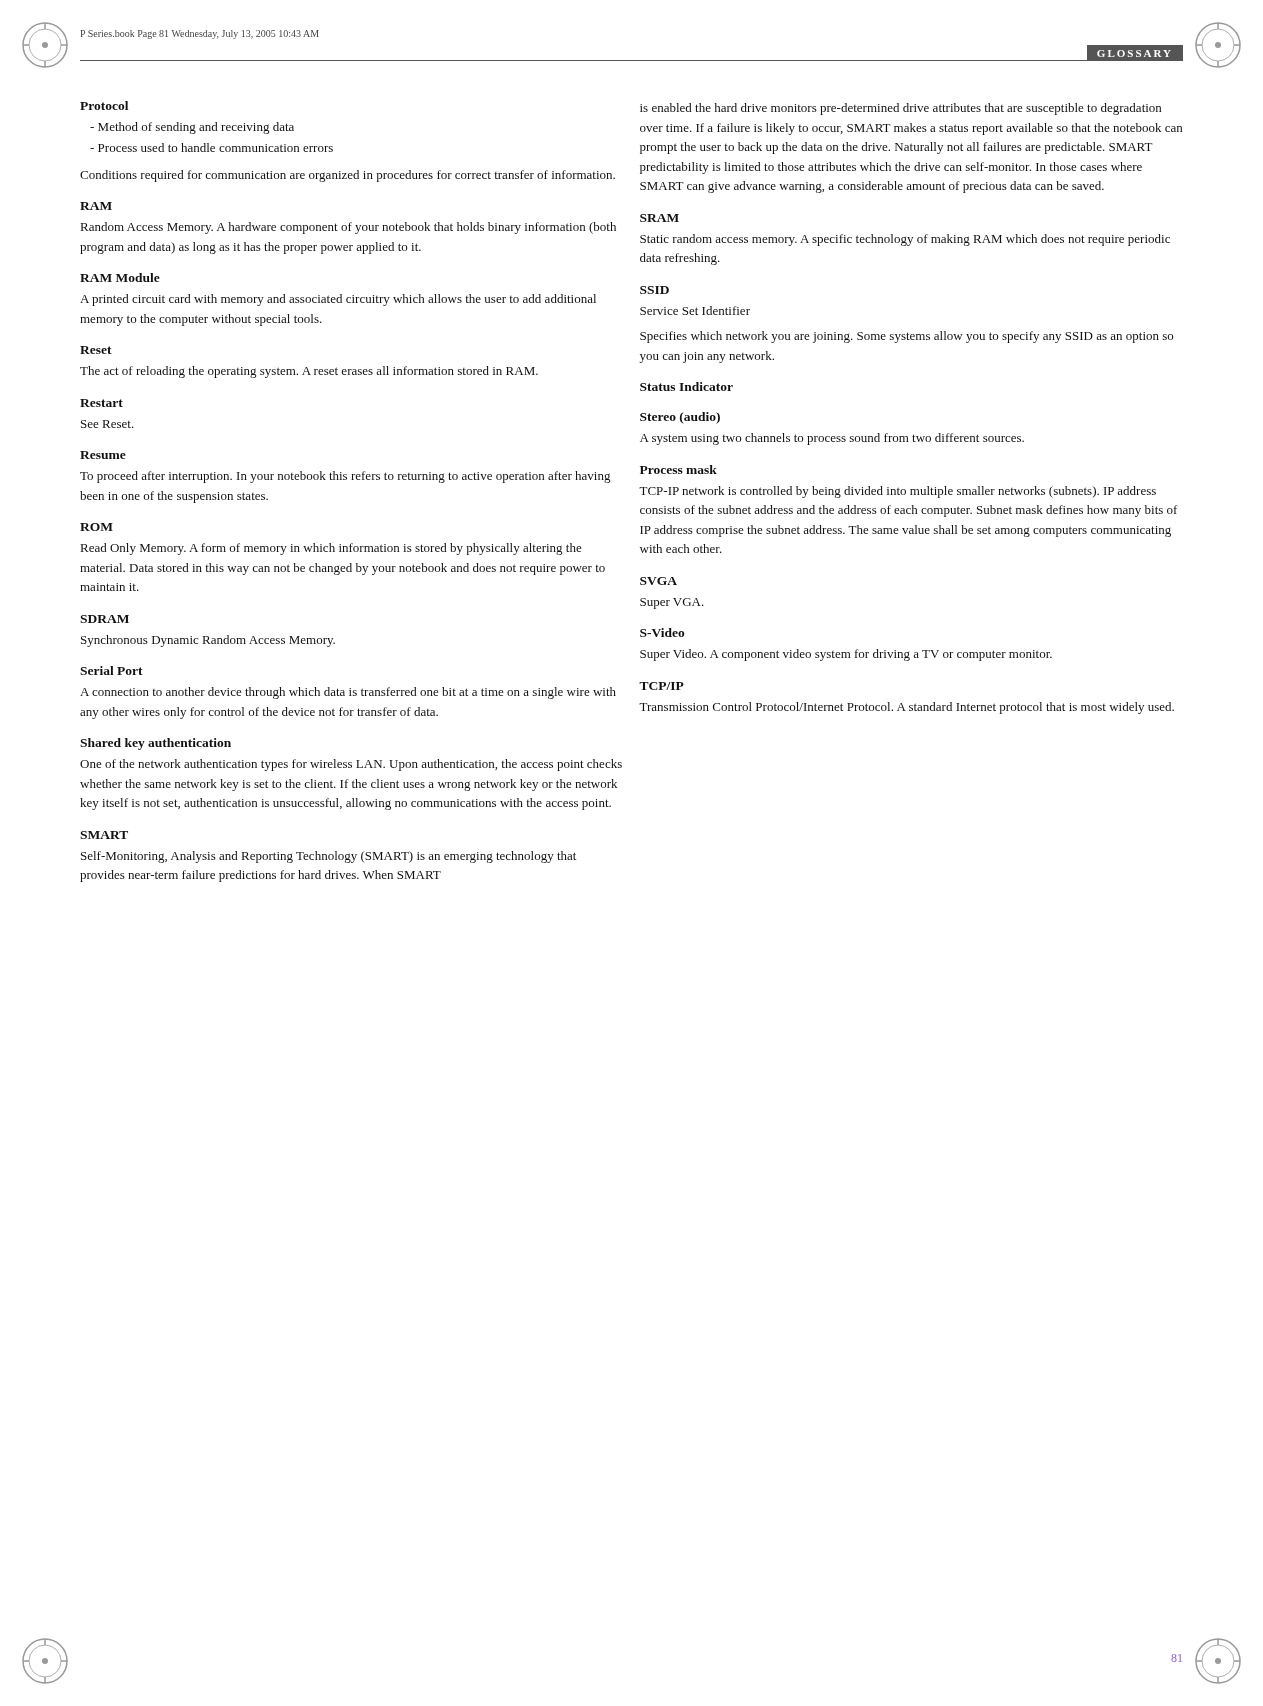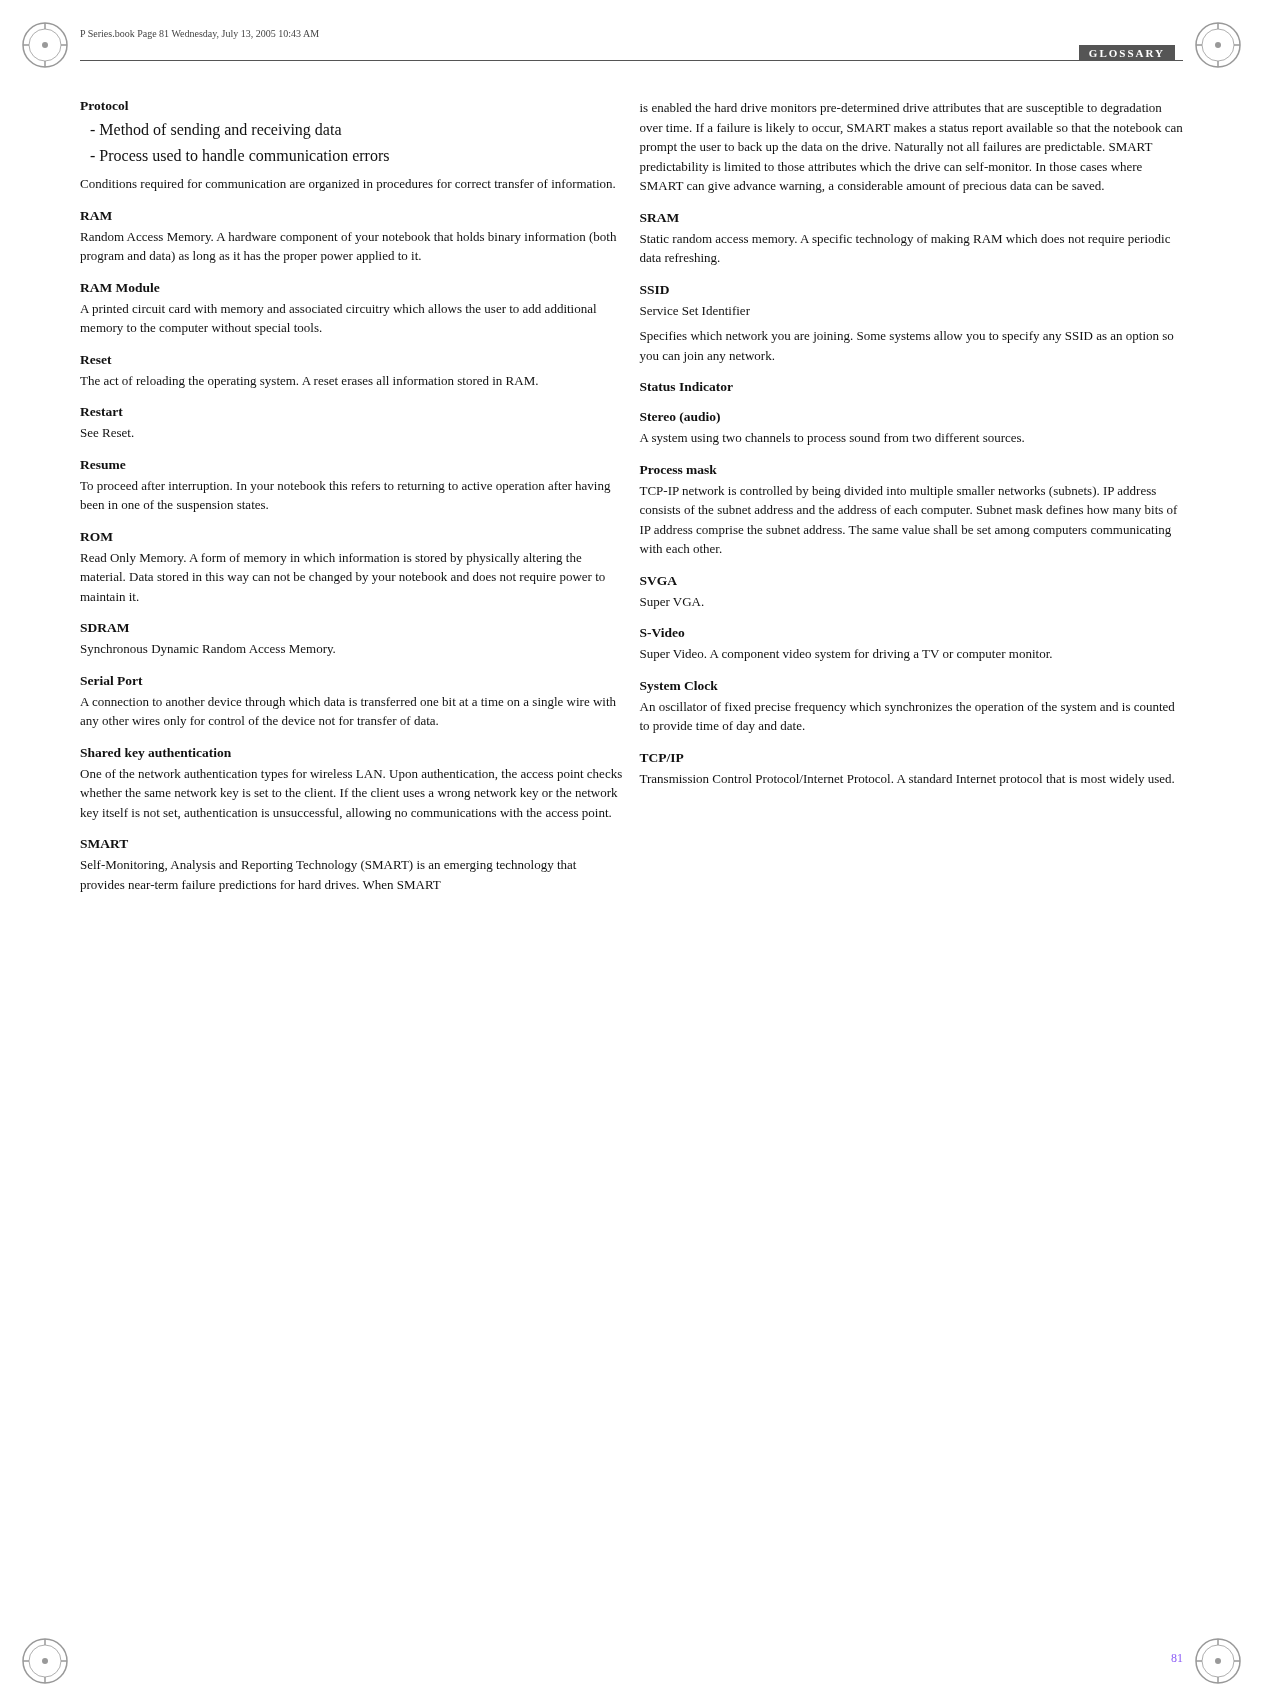--- a/index.html
+++ b/index.html
@@ -39,21 +39,21 @@
       top: 60px;
       left: 80px;
       right: 80px;
       height: 1px;
       background: #555;
     }
 
     .header-label {
       position: absolute;
       top: 45px;
-      right: 88px;
+      right: 80px;
       font-size: 11px;
       font-weight: bold;
       letter-spacing: 2px;
       text-transform: uppercase;
       background: #555;
       color: #fff;
       padding: 2px 10px;
     }
 
     
@@ -100,21 +100,21 @@
     .entry-body {
       font-size: 13px;
       line-height: 1.5;
     }
 
     .entry-body p {
       margin-bottom: 0;
     }
 
     .bullet-line {
-      font-size: 16px;
+      font-size: 13px;
       line-height: 1.6;
       padding-left: 10px;
     }
 
     
     .page-number {
       position: absolute;
       bottom: 40px;
       right: 80px;
       font-size: 12px;
@@ -289,26 +289,20 @@
             <p>Super VGA.</p>
           </div>
         </div>
         <div class="entry">
           <div class="entry-title">S-Video</div>
           <div class="entry-body">
             <p>Super Video. A component video system for driving a TV or computer monitor.</p>
           </div>
         </div>
         <div class="entry">
-          <div class="entry-title">System Clock</div>
-          <div class="entry-body">
-            <p>An oscillator of fixed precise frequency which synchronizes the operation of the system and is counted to provide time of day and date.</p>
-          </div>
-        </div>
-        <div class="entry">
           <div class="entry-title">TCP/IP</div>
           <div class="entry-body">
             <p>Transmission Control Protocol/Internet Protocol. A standard Internet protocol that is most widely used.</p>
           </div>
         </div>
       </div>
   </div>
 
   <div class="page-number">81</div>
 </div>

